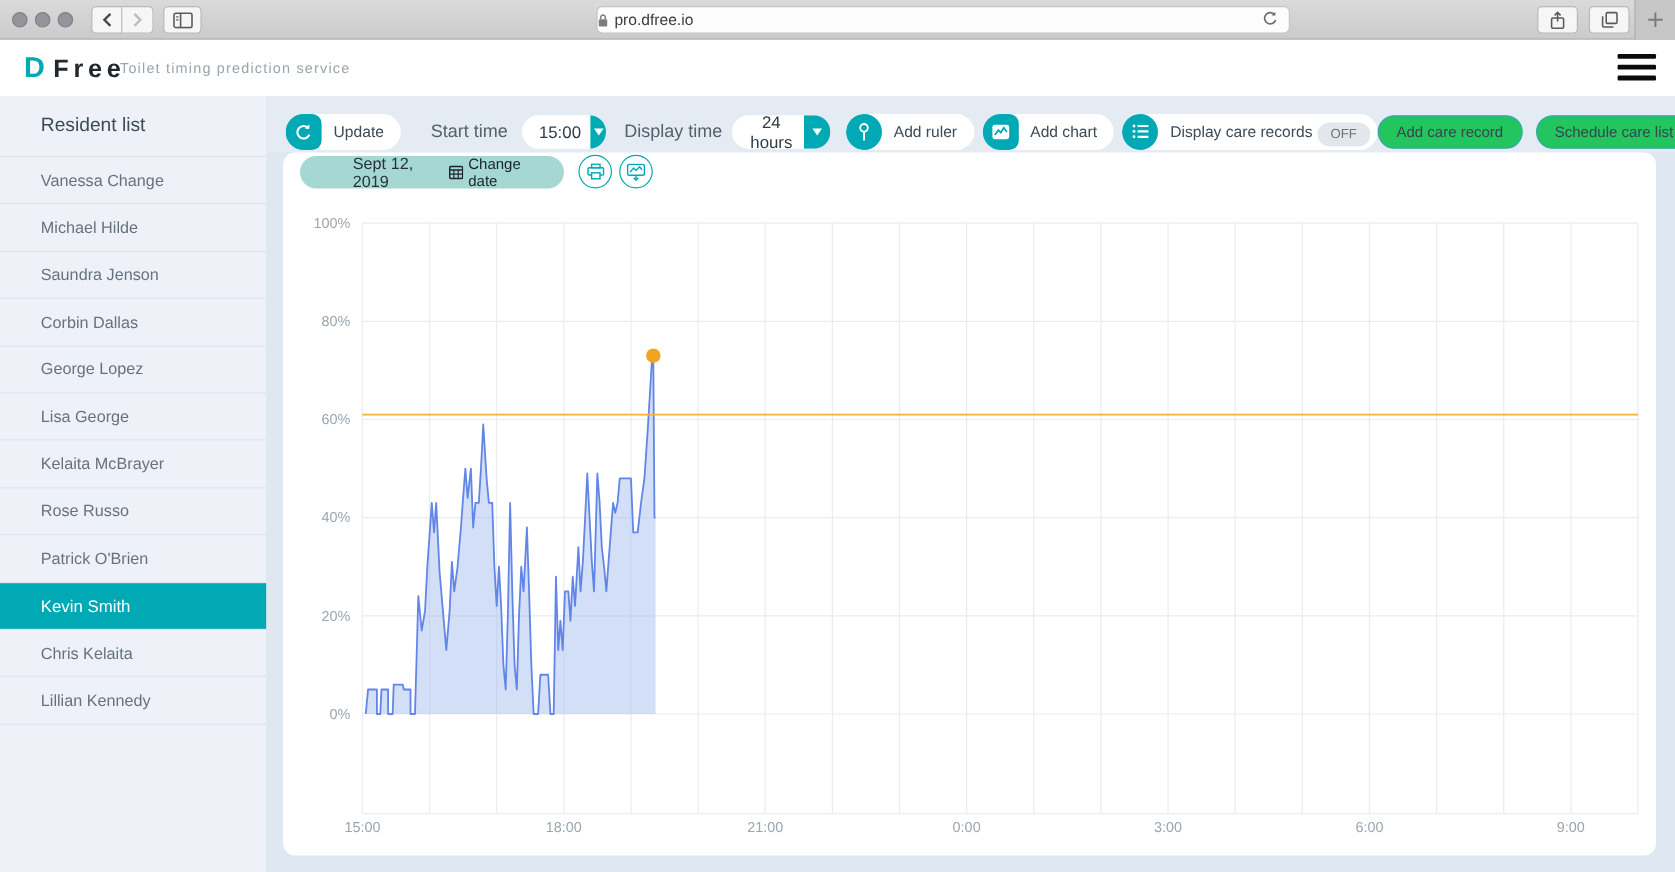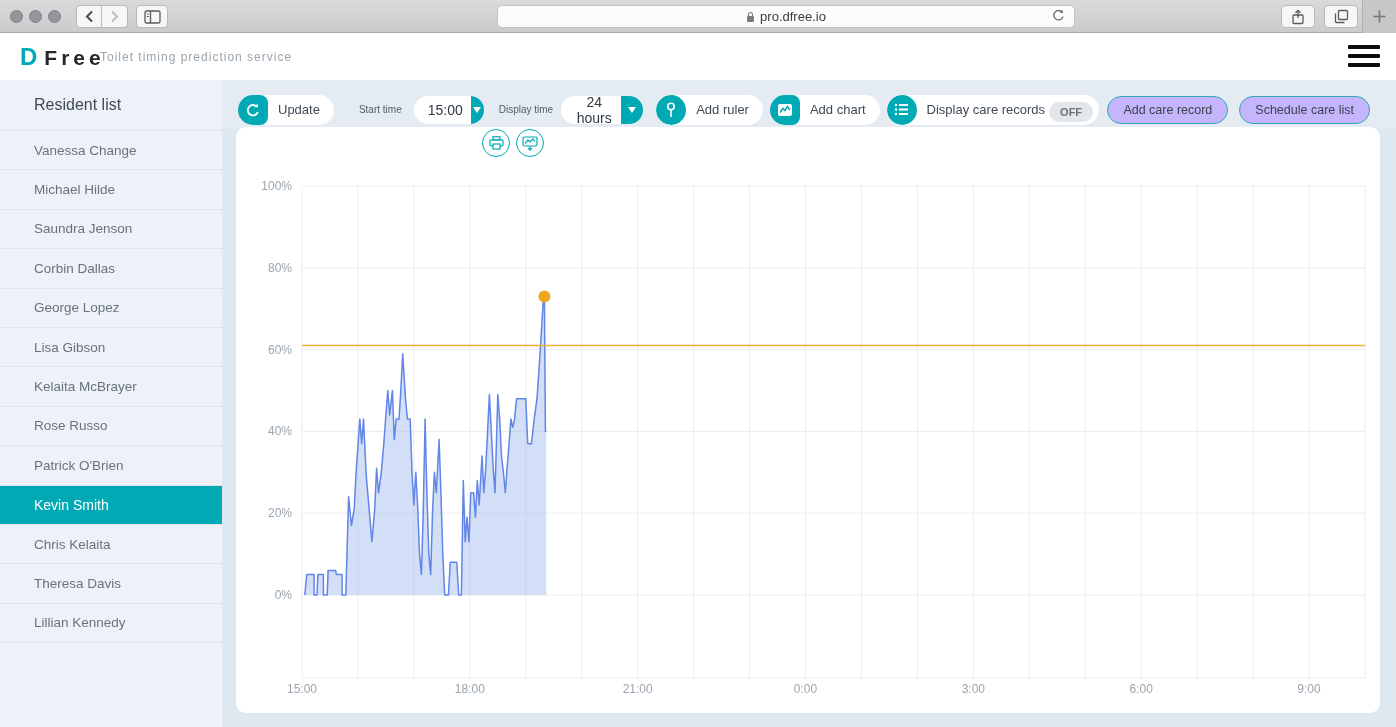--- a/index.html
+++ b/index.html
@@ -13,21 +13,21 @@
   .traffic { position:absolute; top:10px; width:13px; height:13px; border-radius:50%;
     background:#94949b; border:1px solid #80808a; }
   .nav-group { position:absolute; left:76px; top:5px; display:flex; }
   .chrome-btn { height:23px; background:#f6f6f6; border:1px solid #b9b9b9;
     display:flex; align-items:center; justify-content:center; cursor:default; }
   .btn-back { width:26px; border-radius:4px 0 0 4px; }
   .btn-fwd  { width:26px; border-radius:0 4px 4px 0; border-left:none; }
   .btn-side { position:absolute; left:136px; top:5px; width:32px; border-radius:4px; }
   .url-field { position:absolute; left:497px; top:5px; width:578px; height:23px;
     background:#fcfcfc; border:1px solid #c5c5c5; border-radius:5px;
-    display:flex; align-items:center; justify-content:center; gap:5px; }
+    display:flex; align-items:center; gap:5px; }
   .url-text { font-size:13px; color:#3b3b3b; }
   .reload-btn { position:absolute; right:8px; top:2px; }
   .btn-share { position:absolute; left:1281px; top:5px; width:34px; border-radius:4px; }
   .btn-tabs  { position:absolute; left:1324px; top:5px; width:34px; border-radius:4px; }
   .newtab { position:absolute; left:1362px; top:0; width:34px; height:33px;
     background:#c7c7c7; border-left:1px solid #b0b0b0;
     display:flex; align-items:center; justify-content:center; }
 
   
   .app-header { position:absolute; left:0; top:33px; width:1396px; height:47px;
@@ -53,32 +53,32 @@
   .content { position:absolute; left:222px; top:80px; width:1174px; height:647px;
     background:var(--content-bg); }
   .toolbar { position:absolute; left:0; top:0; width:1174px; height:47px;
     background:var(--toolbar-bg); display:flex; align-items:center; padding:12px 26px 0 16px; }
   .combo-btn { display:flex; align-items:center; height:30px; background:#fff;
     border-radius:16px; overflow:hidden; cursor:pointer; flex:none; }
   .combo-icon { width:30px; height:30px; background:var(--accent); border-radius:8px;
     display:flex; align-items:center; justify-content:center; flex:none; }
   .combo-icon.round { border-radius:50%; }
   .combo-label { padding:0 14px 0 10px; font-size:13px; color:#3f4a55; }
-  .tb-label { font-size:10px; color:#55606b; flex:none; }
+  .tb-label { font-size:15px; color:#55606b; flex:none; }
   .select { display:flex; align-items:center; height:28px; background:#fff; border-radius:14px;
     overflow:hidden; cursor:pointer; flex:none; }
   .select-value { padding:0 8px 0 14px; font-size:14px; color:#2f3a44; flex:1; text-align:center; }
   .select-arrow { width:22px; height:28px; background:var(--accent);
     display:flex; align-items:center; justify-content:center; }
   .tri-down { width:0; height:0; border-left:4.5px solid transparent;
     border-right:4.5px solid transparent; border-top:6px solid #ffffff; }
   .off-badge { background:var(--off-badge-bg); color:#69747e; font-size:11px;
-    border-radius:11px; padding:4px 11px; margin:4px 6px 0 -4px;font-weight:bold; }
+    border-radius:11px; padding:4px 11px; margin:4px 6px 0 -4px; }
   .right-group { margin-left:auto; display:flex; gap:11px; }
-  .outline-pill { height:28px; border:1.5px solid #35a9b3; border-radius:15px; background:#c4b5fd;
+  .outline-pill { height:28px; border:1.5px solid #35a9b3; border-radius:15px; background:#22c55e;
     display:flex; align-items:center; padding:0 15px; font-size:12.5px; color:#39444f; cursor:pointer; flex:none; }
 
   
   .card { position:absolute; left:14px; top:47px; width:1144px; height:586px;
     background:#ffffff; border-radius:10px; }
   .card svg.chart { position:absolute; left:0; top:0; }
   .date-pill { position:absolute; left:14px; top:3px; width:220px; height:27px;
     background:var(--date-pill-bg); border-radius:14px;
     display:flex; align-items:center; }
   .date-text { font-size:13.5px; color:#26313b; margin-left:44px; }
@@ -172,27 +172,26 @@
   </div>
 </div>
 
 <aside class="sidebar">
   <div class="sidebar-title">Resident list</div>
   <div class="resident">Vanessa Change</div>
   <div class="resident">Michael Hilde</div>
   <div class="resident">Saundra Jenson</div>
   <div class="resident">Corbin Dallas</div>
   <div class="resident">George Lopez</div>
-  <div class="resident">Lisa Gibson</div>
+  <div class="resident">Lisa George</div>
   <div class="resident">Kelaita McBrayer</div>
   <div class="resident">Rose Russo</div>
   <div class="resident">Patrick O'Brien</div>
   <div class="resident selected">Kevin Smith</div>
   <div class="resident">Chris Kelaita</div>
-  <div class="resident">Theresa Davis</div>
   <div class="resident">Lillian Kennedy</div>
 </aside>
 
 <div class="content">
 
   <div class="toolbar">
     <div class="combo-btn">
       <span class="combo-icon">
         <svg width="18" height="18" viewBox="0 0 18 18">
             <path d="M13.8 11.2A5.2 5.2 0 1 1 13 5.9" fill="none" stroke="#fff" stroke-width="1.8"></path>
@@ -301,20 +300,33 @@
         <text x="569.5263157894736" y="566" class="xlab" text-anchor="middle">0:00</text>
         <text x="737.3684210526316" y="566" class="xlab" text-anchor="middle">3:00</text>
         <text x="905.2105263157895" y="566" class="xlab" text-anchor="middle">6:00</text>
         <text x="1073.0526315789473" y="566" class="xlab" text-anchor="middle">9:00</text>
         <path d="M68.8 468.0L70.7 447.6L78.1 447.6L78.1 468.0L80.9 468.0L81.9 447.6L87.4 447.6L87.4 468.0L91.2 468.0L92.1 443.5L99.6 443.5L100.5 447.6L106.1 447.6L106.1 468.0L109.8 468.0L112.6 369.8L115.4 398.5L118.2 382.1L120.1 345.3L123.8 292.1L125.7 316.7L127.5 292.1L130.3 349.4L133.1 382.1L135.9 414.8L138.7 382.1L140.6 341.2L142.5 365.8L145.3 345.3L148.1 312.6L149.9 288.0L151.8 263.5L153.7 288.0L156.4 263.5L158.3 312.6L160.2 292.1L163.0 292.1L164.8 263.5L166.7 226.7L169.5 271.7L171.4 292.1L174.2 292.1L176.0 345.3L177.9 378.0L179.8 345.3L181.6 378.0L183.5 427.1L185.4 447.6L187.2 386.2L189.1 292.1L190.9 365.8L192.8 427.1L194.7 447.6L196.5 386.2L198.4 345.3L200.3 365.8L203.1 312.6L204.9 365.8L206.8 427.1L208.7 468.0L212.4 468.0L214.3 435.3L220.8 435.3L222.7 468.0L225.4 468.0L227.3 353.5L229.2 414.8L231.0 390.3L232.9 414.8L234.8 365.8L237.6 365.8L239.4 390.3L241.3 353.5L243.2 378.0L246.0 328.9L247.8 365.8L249.7 341.2L251.6 304.4L253.4 267.6L255.3 304.4L257.2 341.2L259.0 365.8L261.8 267.6L263.7 292.1L265.5 328.9L267.4 345.3L269.3 365.8L271.1 341.2L273.0 316.7L274.9 292.1L276.7 300.3L278.6 292.1L280.5 271.7L289.8 271.7L291.7 316.7L295.4 316.7L298.2 292.1L301.0 271.7L303.8 230.8L307.5 169.4L308.4 169.4L309.4 304.4L310.3 304.4L310.3 468L68.8 468Z" fill="#aec2f0" fill-opacity="0.55" stroke="none"></path>
         <path d="M68.8 468.0L70.7 447.6L78.1 447.6L78.1 468.0L80.9 468.0L81.9 447.6L87.4 447.6L87.4 468.0L91.2 468.0L92.1 443.5L99.6 443.5L100.5 447.6L106.1 447.6L106.1 468.0L109.8 468.0L112.6 369.8L115.4 398.5L118.2 382.1L120.1 345.3L123.8 292.1L125.7 316.7L127.5 292.1L130.3 349.4L133.1 382.1L135.9 414.8L138.7 382.1L140.6 341.2L142.5 365.8L145.3 345.3L148.1 312.6L149.9 288.0L151.8 263.5L153.7 288.0L156.4 263.5L158.3 312.6L160.2 292.1L163.0 292.1L164.8 263.5L166.7 226.7L169.5 271.7L171.4 292.1L174.2 292.1L176.0 345.3L177.9 378.0L179.8 345.3L181.6 378.0L183.5 427.1L185.4 447.6L187.2 386.2L189.1 292.1L190.9 365.8L192.8 427.1L194.7 447.6L196.5 386.2L198.4 345.3L200.3 365.8L203.1 312.6L204.9 365.8L206.8 427.1L208.7 468.0L212.4 468.0L214.3 435.3L220.8 435.3L222.7 468.0L225.4 468.0L227.3 353.5L229.2 414.8L231.0 390.3L232.9 414.8L234.8 365.8L237.6 365.8L239.4 390.3L241.3 353.5L243.2 378.0L246.0 328.9L247.8 365.8L249.7 341.2L251.6 304.4L253.4 267.6L255.3 304.4L257.2 341.2L259.0 365.8L261.8 267.6L263.7 292.1L265.5 328.9L267.4 345.3L269.3 365.8L271.1 341.2L273.0 316.7L274.9 292.1L276.7 300.3L278.6 292.1L280.5 271.7L289.8 271.7L291.7 316.7L295.4 316.7L298.2 292.1L301.0 271.7L303.8 230.8L307.5 169.4L308.4 169.4L309.4 304.4L310.3 304.4" fill="none" stroke="#6186e8" stroke-width="1.5" stroke-linejoin="round"></path>
         <line x1="66" y1="218.51000000000002" x2="1129" y2="218.51000000000002" stroke="#f2b13a" stroke-width="1.5"></line>
         <circle cx="308.43859649122805" cy="169.43" r="6" fill="#efa51f"></circle>
       </svg>
 
+    <div class="date-pill">
+      <span class="date-text">Sept 12, 2019</span>
+      <span class="change-date">
+        <svg width="13" height="13" viewBox="0 0 13 13">
+          <rect x="0.8" y="1.5" width="11.4" height="10.5" rx="1" fill="none" stroke="#1b242c" stroke-width="1.3"></rect>
+          <line x1="0.8" y1="4.5" x2="12.2" y2="4.5" stroke="#1b242c" stroke-width="1.3"></line>
+          <line x1="4.5" y1="4.5" x2="4.5" y2="12" stroke="#1b242c" stroke-width="1"></line>
+          <line x1="8.3" y1="4.5" x2="8.3" y2="12" stroke="#1b242c" stroke-width="1"></line>
+          <line x1="0.8" y1="8.2" x2="12.2" y2="8.2" stroke="#1b242c" stroke-width="1"></line>
+        </svg>
+        <span>Change date</span>
+      </span>
+    </div>
 
     <div class="icon-circle" style="left:246px">
       <svg width="15" height="14" viewBox="0 0 15 14">
         <rect x="4" y="0.8" width="7" height="3" fill="none" stroke="#00a9b4" stroke-width="1.2"></rect>
         <rect x="1" y="3.8" width="13" height="6" rx="1" fill="none" stroke="#00a9b4" stroke-width="1.2"></rect>
         <rect x="4" y="8" width="7" height="5" fill="#fff" stroke="#00a9b4" stroke-width="1.2"></rect>
       </svg>
     </div>
     <div class="icon-circle" style="left:280px">
       <svg width="16" height="15" viewBox="0 0 16 15">

